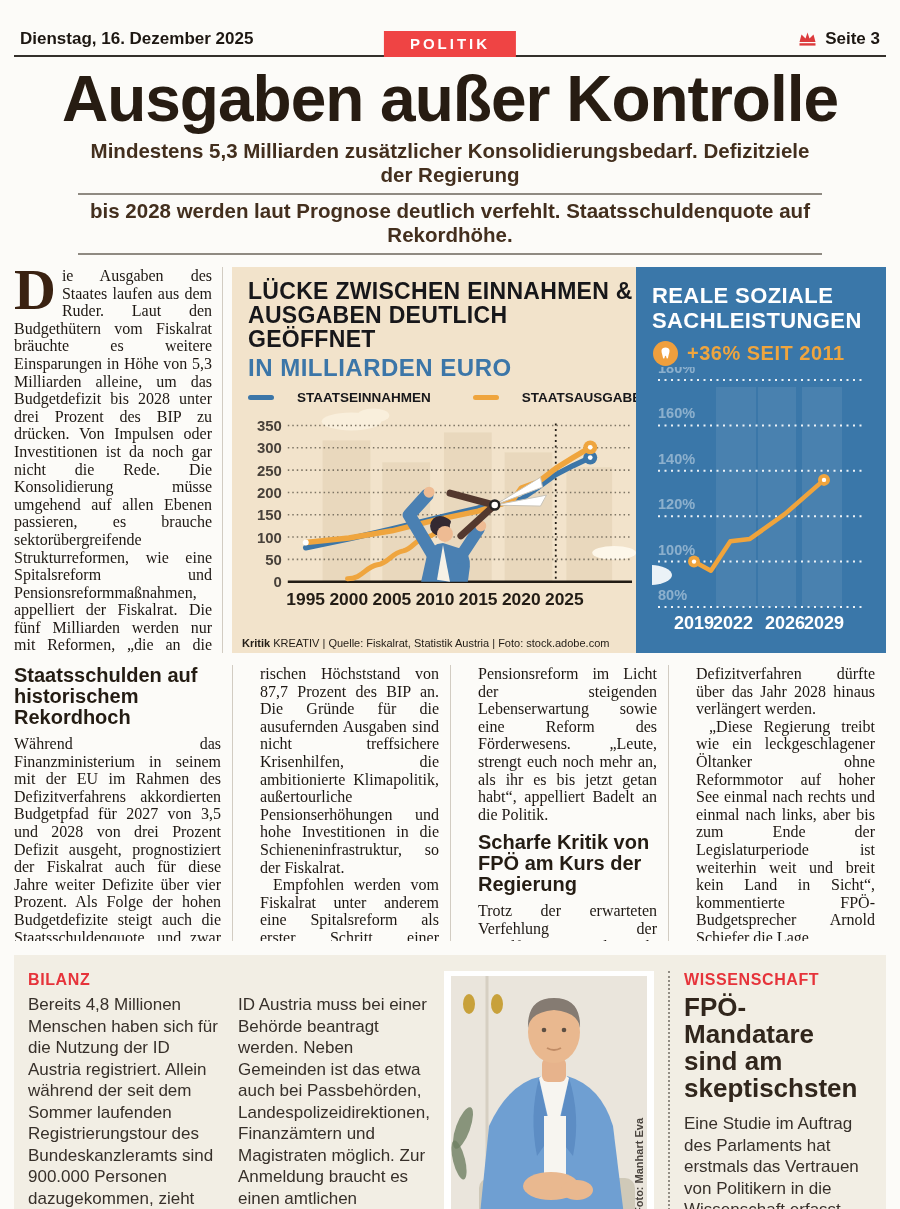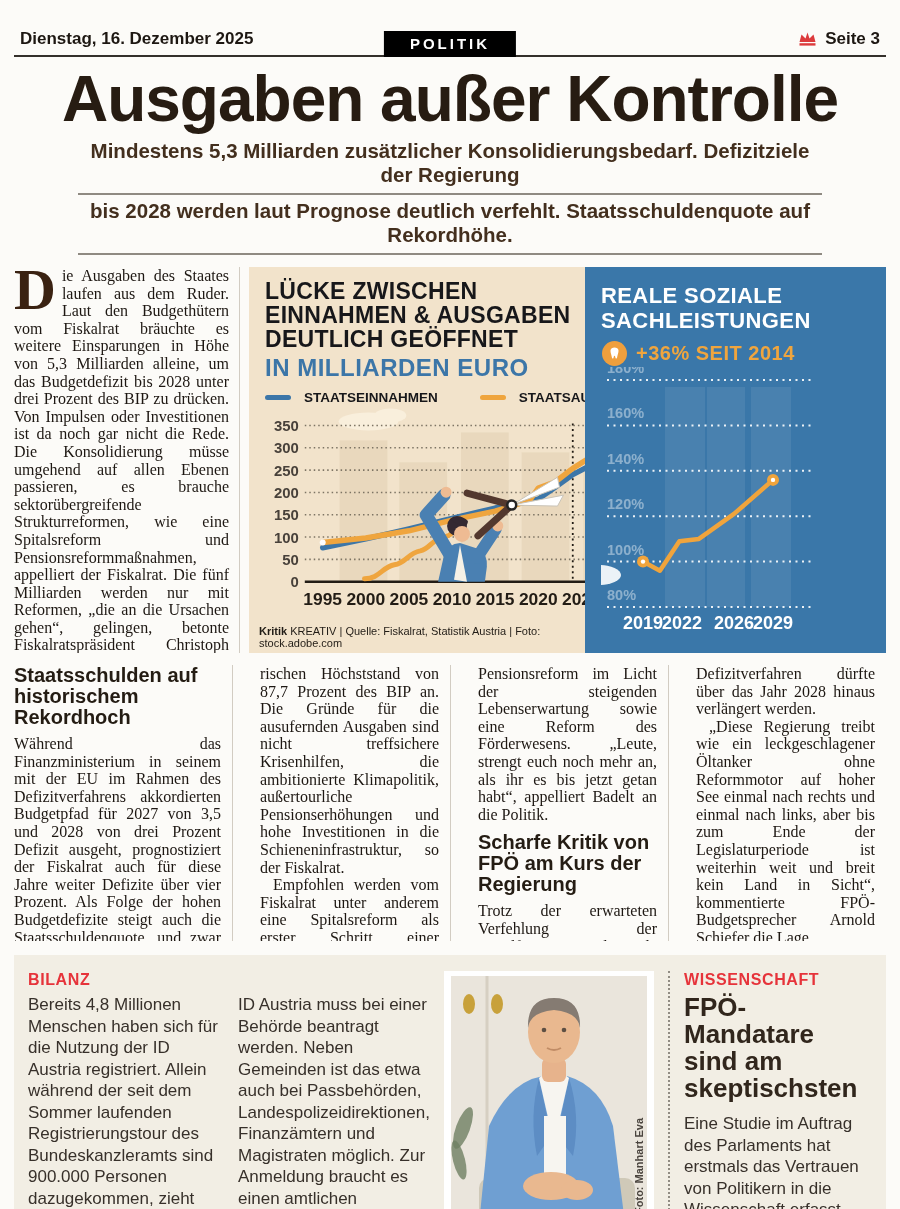--- a/index.html
+++ b/index.html
@@ -5,44 +5,44 @@
   * { margin:0; padding:0; box-sizing:border-box; }
   html,body { width:900px; height:1209px; background:#fcfbf8; overflow:hidden;
     font-family:"Liberation Sans", sans-serif; }
   .page { padding:0 14px; position:relative; }
 
   
   .masthead { display:flex; justify-content:space-between; align-items:flex-end;
     padding:29px 6px 6px; border-bottom:2px solid #34302b; position:relative; }
   .masthead .date, .masthead .pageno { font-size:17px; font-weight:700; color:#1d1712; }
   .section-box { position:absolute; left:50%; transform:translateX(-50%); bottom:-2px;
-    background:#000000; color:#fff; font-weight:700; font-size:15px; letter-spacing:3px;
+    background:#ef4444; color:#fff; font-weight:700; font-size:15px; letter-spacing:3px;
     padding:4px 26px 5px;text-align:center; }
   .pageno-wrap { display:flex; align-items:center; gap:7px; }
 
   
   h1.headline { text-align:center; font-size:64px; line-height:1.0; font-weight:800;
     color:#271c12; letter-spacing:-1px; margin:10px 0 8px; }
   .sub-line { text-align:center; font-size:20.5px; font-weight:700; color:#432f1e;
     margin:4px 64px 0; padding-bottom:6px; border-bottom:2px solid #8f8a82; }
 
   
   .row1 { display:flex; margin-top:12px; height:386px; }
   .serif { font-family:"Liberation Serif", serif; font-size:16px; line-height:17.6px;
     text-align:justify; color:#1d1712; }
   .col-lead { width:226px; padding-right:10px; border-right:1px solid #d2ccc2; overflow:hidden; }
   .dropcap { float:left; font-family:"Liberation Serif",serif; font-size:58px; line-height:46px;
     font-weight:700; color:#3a2212; padding-right:6px; }
 
   .infographic { flex:1; margin-left:9px; display:flex; }
-  .ig-left { width:336px; background:#f2e3cb; padding:12px 0 0 16px; position:relative; }
+  .ig-left { width:404px; background:#f2e3cb; padding:12px 0 0 16px; position:relative; }
   .ig-title { font-size:23px; line-height:24px; font-weight:800; color:#17171a; letter-spacing:.3px; }
   .ig-sub { font-size:24px; font-weight:700; color:#3c76a8; margin-top:3px; letter-spacing:.5px; }
   .legend { display:flex; gap:42px; margin:8px 0 2px; }
-  .legend-item { display:flex; align-items:center; gap:13px; font-size:13.5px; font-weight:700; color:#17171a; }
+  .legend-item { display:flex; align-items:center; gap:23px; font-size:13.5px; font-weight:700; color:#17171a; }
   .dash { width:26px; height:5px; border-radius:3px; }
   .ig-credit { position:absolute; left:10px; bottom:4px; font-size:11px; color:#211c16; }
   .ig-credit b { font-weight:800; }
 
   .ig-right { flex:1; background:#3a77a9; padding:16px 18px 0 16px; position:relative; overflow:hidden; }
   .ig2-title { font-size:22px; line-height:25px; font-weight:800; color:#fff; letter-spacing:.4px; }
   .badge-row { display:flex; align-items:center; gap:8px; margin-top:7px; }
   .badge-text { font-size:20px; font-weight:800; color:#efa53e; letter-spacing:.5px; }
 
   .c1-ylab { font:700 15px "Liberation Sans",sans-serif; fill:#48413a; }
@@ -187,21 +187,21 @@
         </div>
       </div>
 
       <div class="ig-right">
         <div class="ig2-title">REALE SOZIALE SACHLEISTUNGEN</div>
         <div class="badge-row">
           <svg width="27" height="27" viewBox="0 0 27 27">
             <circle cx="13.5" cy="13.5" r="12.5" fill="#ef9f3d"></circle>
             <path d="M9.5 10.5 C9.5 6.5 17.5 6.5 17.5 10.5 C17.5 13 16.8 14 16.2 17 C15.8 19 14.6 19 14.3 17 C14 15.2 13 15.2 12.7 17 C12.4 19 11.2 19 10.8 17 C10.2 14 9.5 13 9.5 10.5 Z" fill="#fff"></path>
           </svg>
-          <span class="badge-text">+36% SEIT 2014</span>
+          <span class="badge-text">+36% SEIT 2011</span>
         </div>
 
         <svg id="chart2" width="216" height="268" viewBox="0 0 216 268">
           <g id="c2-bars">
             <rect x="64" y="20" width="40" height="220" fill="#ffffff" opacity="0.08"></rect>
             <rect x="106" y="20" width="38" height="220" fill="#ffffff" opacity="0.08"></rect>
             <rect x="150" y="20" width="40" height="220" fill="#ffffff" opacity="0.08"></rect>
           </g>
           <ellipse cx="-2" cy="208" rx="22" ry="10" fill="#ffffff" opacity="0.9"></ellipse>
           <g id="c2-grid">

